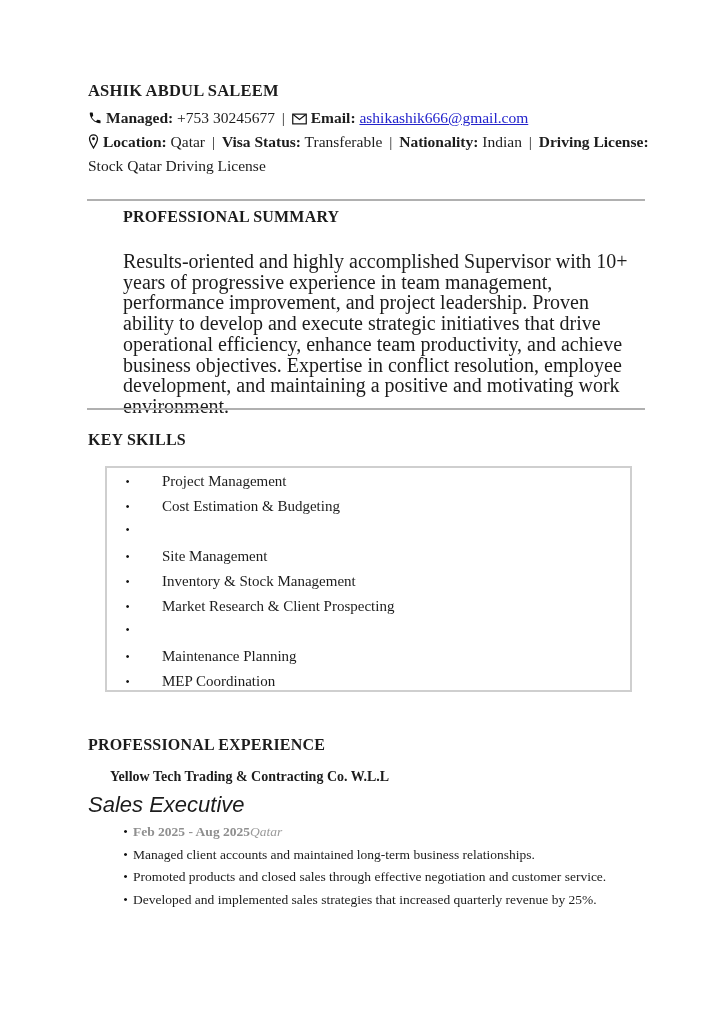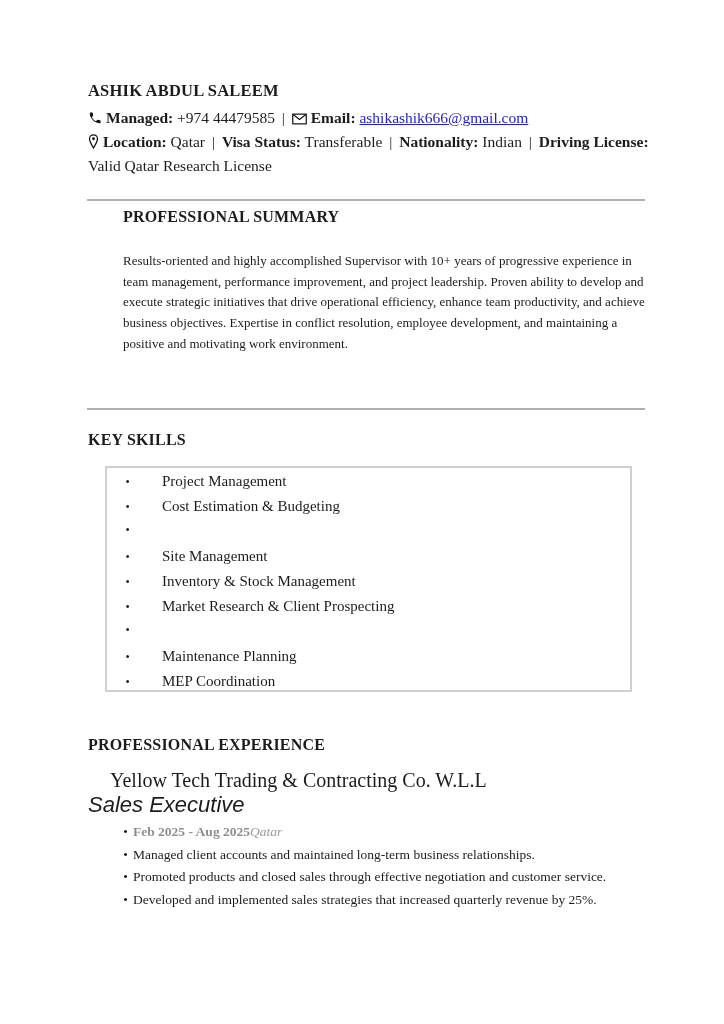--- a/index.html
+++ b/index.html
@@ -25,32 +25,32 @@
   .hr1{top:199px;}
   .hr2{top:408px;}
   
   .h1{position:absolute;font-size:16px;font-weight:bold;letter-spacing:.2px;}
   .summary-heading{left:123px;top:208px;}
   .skills-heading{left:88px;top:431px;}
   .exp-heading{left:88px;top:736px;}
   
   .summary-para{
     position:absolute;left:123px;top:251px;width:522px;
-    font-size:13px;line-height:20.7px;margin:0;
+    font-size:20px;line-height:20.7px;margin:0;
   }
   
   .skills-box{
     position:absolute;left:105px;top:466px;width:523px;height:217px;
     border:2px solid #cfcfcf;padding:5px 0 0 0;
   }
   .skills-box .row{display:flex;align-items:baseline;height:25px;font-size:15px;}
   .bullet{flex:0 0 auto;width:15px;text-align:center;margin-left:13px;font-size:12px;color:#111;}
   .skills-box .row .txt{padding-left:1px;margin-left:26px;}
   
-  .company{position:absolute;left:110px;top:769px;font-size:20px;font-weight:normal;}
+  .company{position:absolute;left:110px;top:769px;font-size:14px;font-weight:bold;}
   .role{position:absolute;left:88px;top:792px;font-family:"Liberation Sans", sans-serif;font-size:22px;font-style:italic;}
   .stray-dot{position:absolute;left:686px;top:809px;width:4px;height:4px;background:#222;border-radius:1px;}
   .exp-list{position:absolute;left:118px;top:822px;width:520px;}
   .exp-row{display:flex;align-items:baseline;font-size:13.5px;line-height:20.5px;margin-bottom:2px;}
   .exp-row .bullet{margin-left:0;font-size:13px;}
   .exp-row .txt{width:505px;}
   .muted{color:#8f8f8f;font-weight:bold;}
   .muted-italic{color:#9a9a9a;font-style:italic;font-weight:normal;}
 </style>
 </head>
@@ -60,21 +60,21 @@
 
   <div class="header">
     <div class="name">ASHIK ABDUL SALEEM</div>
 
     <div class="line">
       <span class="icon">
         <svg width="14" height="14" viewBox="0 0 24 24">
             <path d="M6.6 10.8c1.5 3 3.9 5.4 6.9 6.9l2.3-2.3c.3-.3.7-.4 1-.2 1.2.4 2.4.6 3.7.6.6 0 1 .4 1 1V20c0 .6-.4 1-1 1C11.3 21 3 12.7 3 3.5c0-.6.4-1 1-1h3.3c.6 0 1 .4 1 1 0 1.3.2 2.5.6 3.7.1.3 0 .7-.2 1l-2.1 2.6z" fill="#111"></path>
           </svg>
       </span><b>Managed:</b>
-      <span>+974 44479585</span>
+      <span>+753 30245677</span>
       <span class="sep">|</span>
       <span class="icon">
         <svg width="15" height="12" viewBox="0 0 20 15">
             <rect x="1" y="1" width="18" height="13" fill="none" stroke="#111" stroke-width="1.6"></rect>
             <path d="M1.5 1.5 L10 8 L18.5 1.5" fill="none" stroke="#111" stroke-width="1.6"></path>
           </svg>
       </span><b>Email:</b>
       <a class="link" href="#">ashikashik666@gmail.com</a>
     </div>
 
@@ -87,21 +87,21 @@
       </span><b>Location:</b>
       <span>Qatar</span>
       <span class="sep">|</span>
       <b>Visa Status:</b>
       <span>Transferable</span>
       <span class="sep">|</span>
       <b>Nationality:</b>
       <span>Indian</span>
       <span class="sep">|</span>
       <b>Driving License:</b>
-      <span>Valid Qatar Research License</span>
+      <span>Stock Qatar Driving License</span>
     </div>
   </div>
 
   <div class="hr hr1"></div>
   <div class="h1 summary-heading">PROFESSIONAL SUMMARY</div>
   <p class="summary-para">Results-oriented and highly accomplished Supervisor with 10+ years of progressive experience in team management, performance improvement, and project leadership. Proven ability to develop and execute strategic initiatives that drive operational efficiency, enhance team productivity, and achieve business objectives. Expertise in conflict resolution, employee development, and maintaining a positive and motivating work environment.</p>
   <div class="hr hr2"></div>
 
   <div class="h1 skills-heading">KEY SKILLS</div>
   <div class="skills-box">

